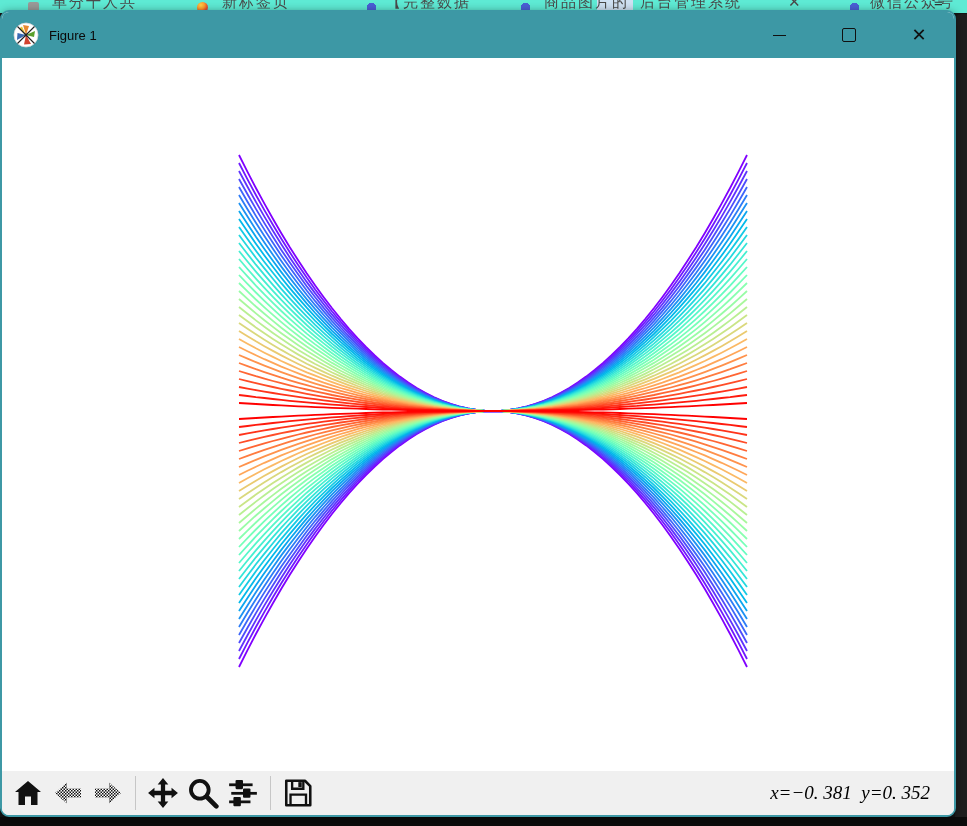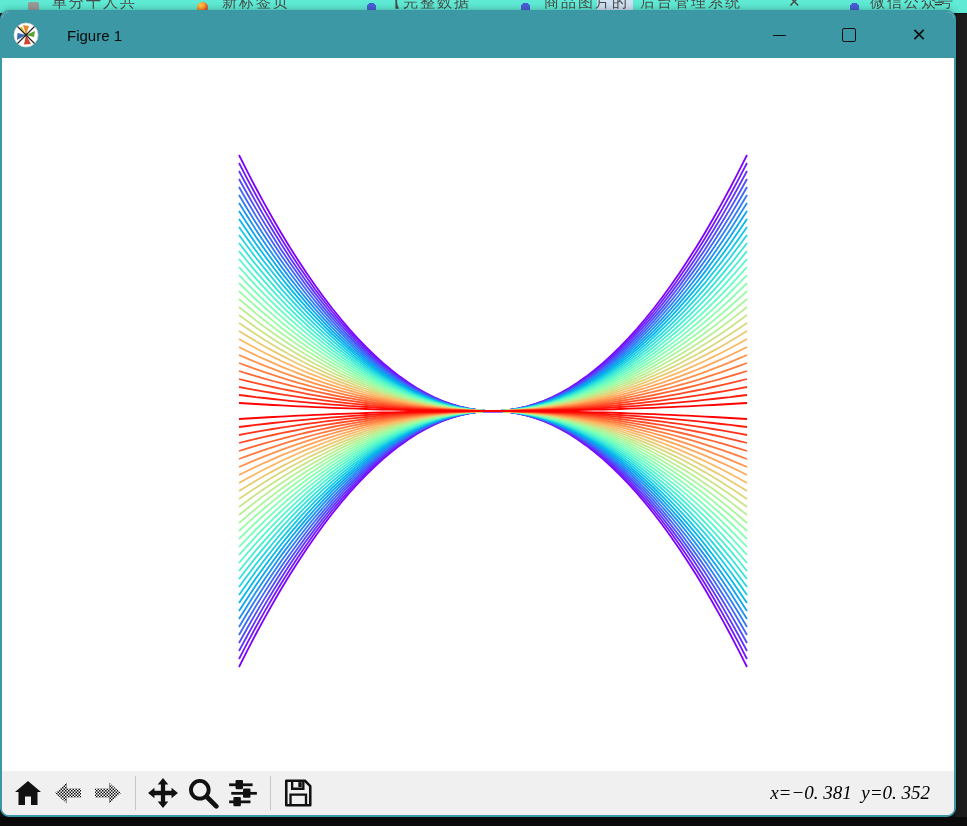--- a/index.html
+++ b/index.html
@@ -37,21 +37,21 @@
     position:absolute;left:0;top:10px;width:956px;height:807px;z-index:3;
     background:#fff;border:2px solid #3d98a5;border-radius:9px;
     overflow:hidden;box-sizing:border-box;
     box-shadow:0 2px 10px rgba(0,0,0,.45);
   }
   .titlebar{
     height:46px;background:#3d98a5;display:flex;align-items:center;
     padding-left:11px;position:relative;user-select:none;
   }
   .applogo{width:26px;height:26px;flex:0 0 auto}
-  .wtitle{color:#0a0a0a;font-size:15px;margin-left:28px}
+  .wtitle{color:#0a0a0a;font-size:13px;margin-left:10px}
   .controls{position:absolute;right:0;top:0;height:100%;display:flex}
   .ctrl{width:70px;height:100%;display:flex;align-items:center;justify-content:center;cursor:pointer}
   .min-glyph{display:block;width:13px;border-top:1.7px solid #101010}
   .max-glyph{display:block;width:12px;height:12px;border:1.7px solid #101010;border-radius:2px}
   .close-glyph{font-size:18px;color:#101010;line-height:1}
 
   
   .canvas{position:relative;height:713px;background:#ffffff}
   .chart{position:absolute;left:0;top:0;display:block}
 

